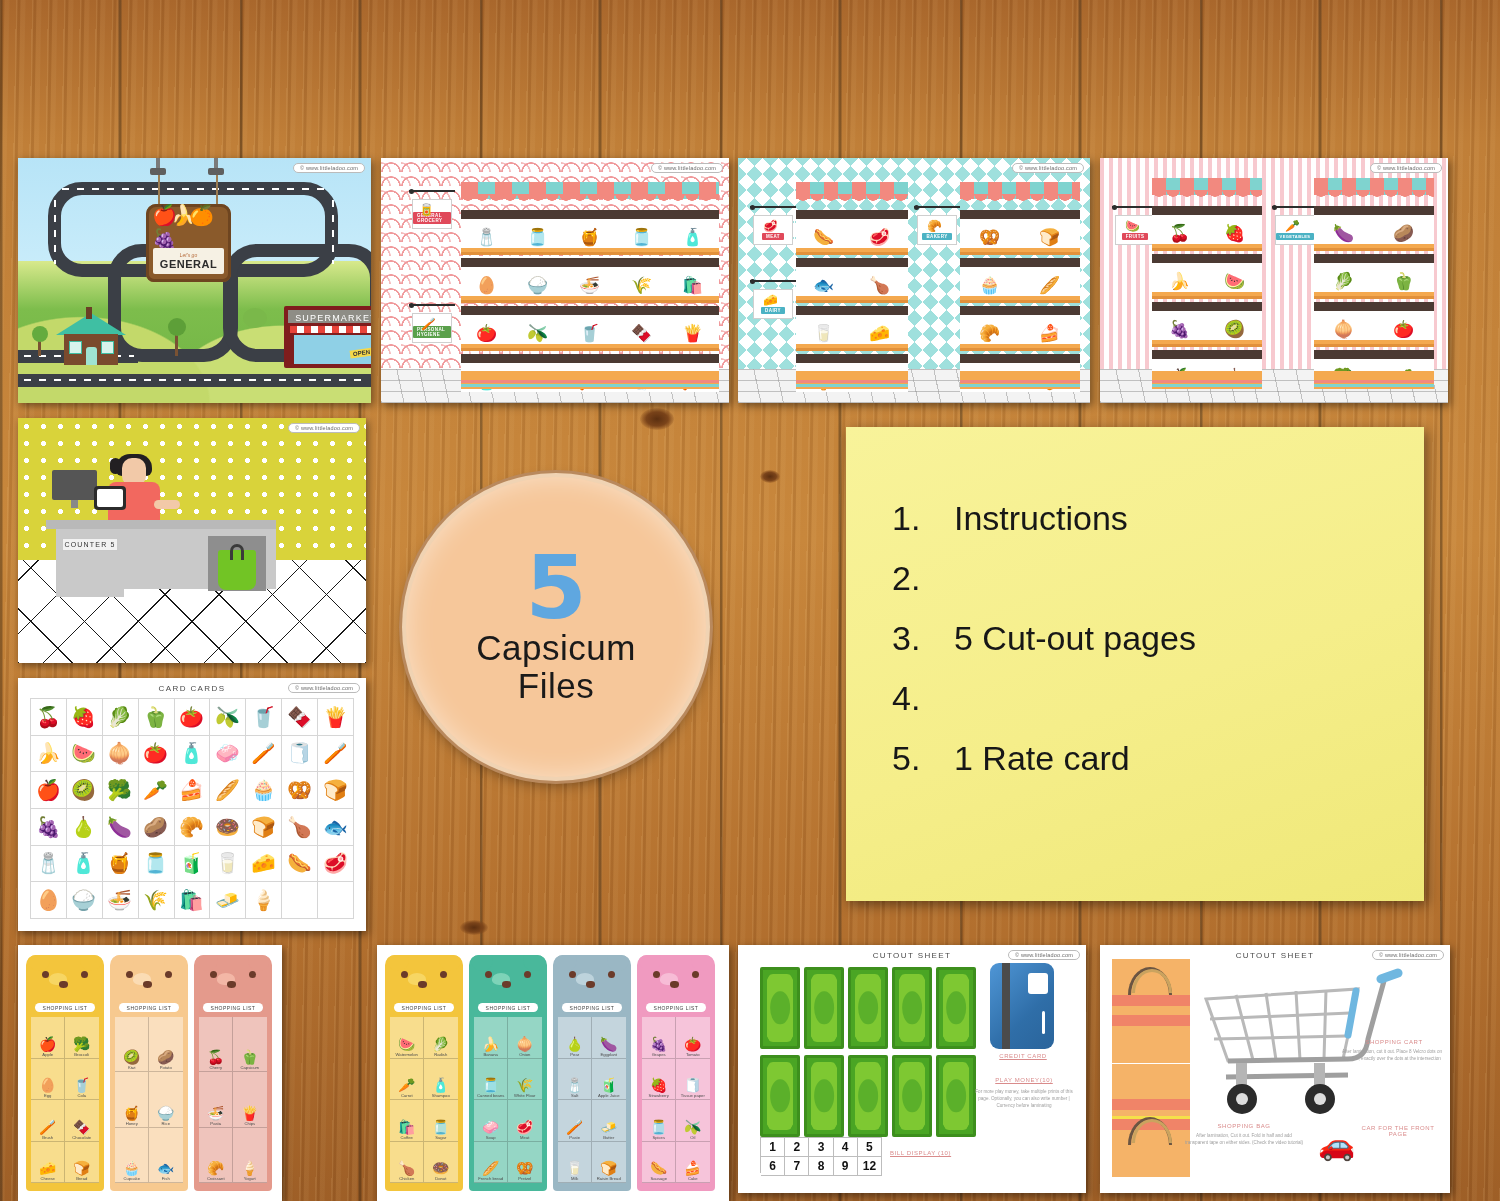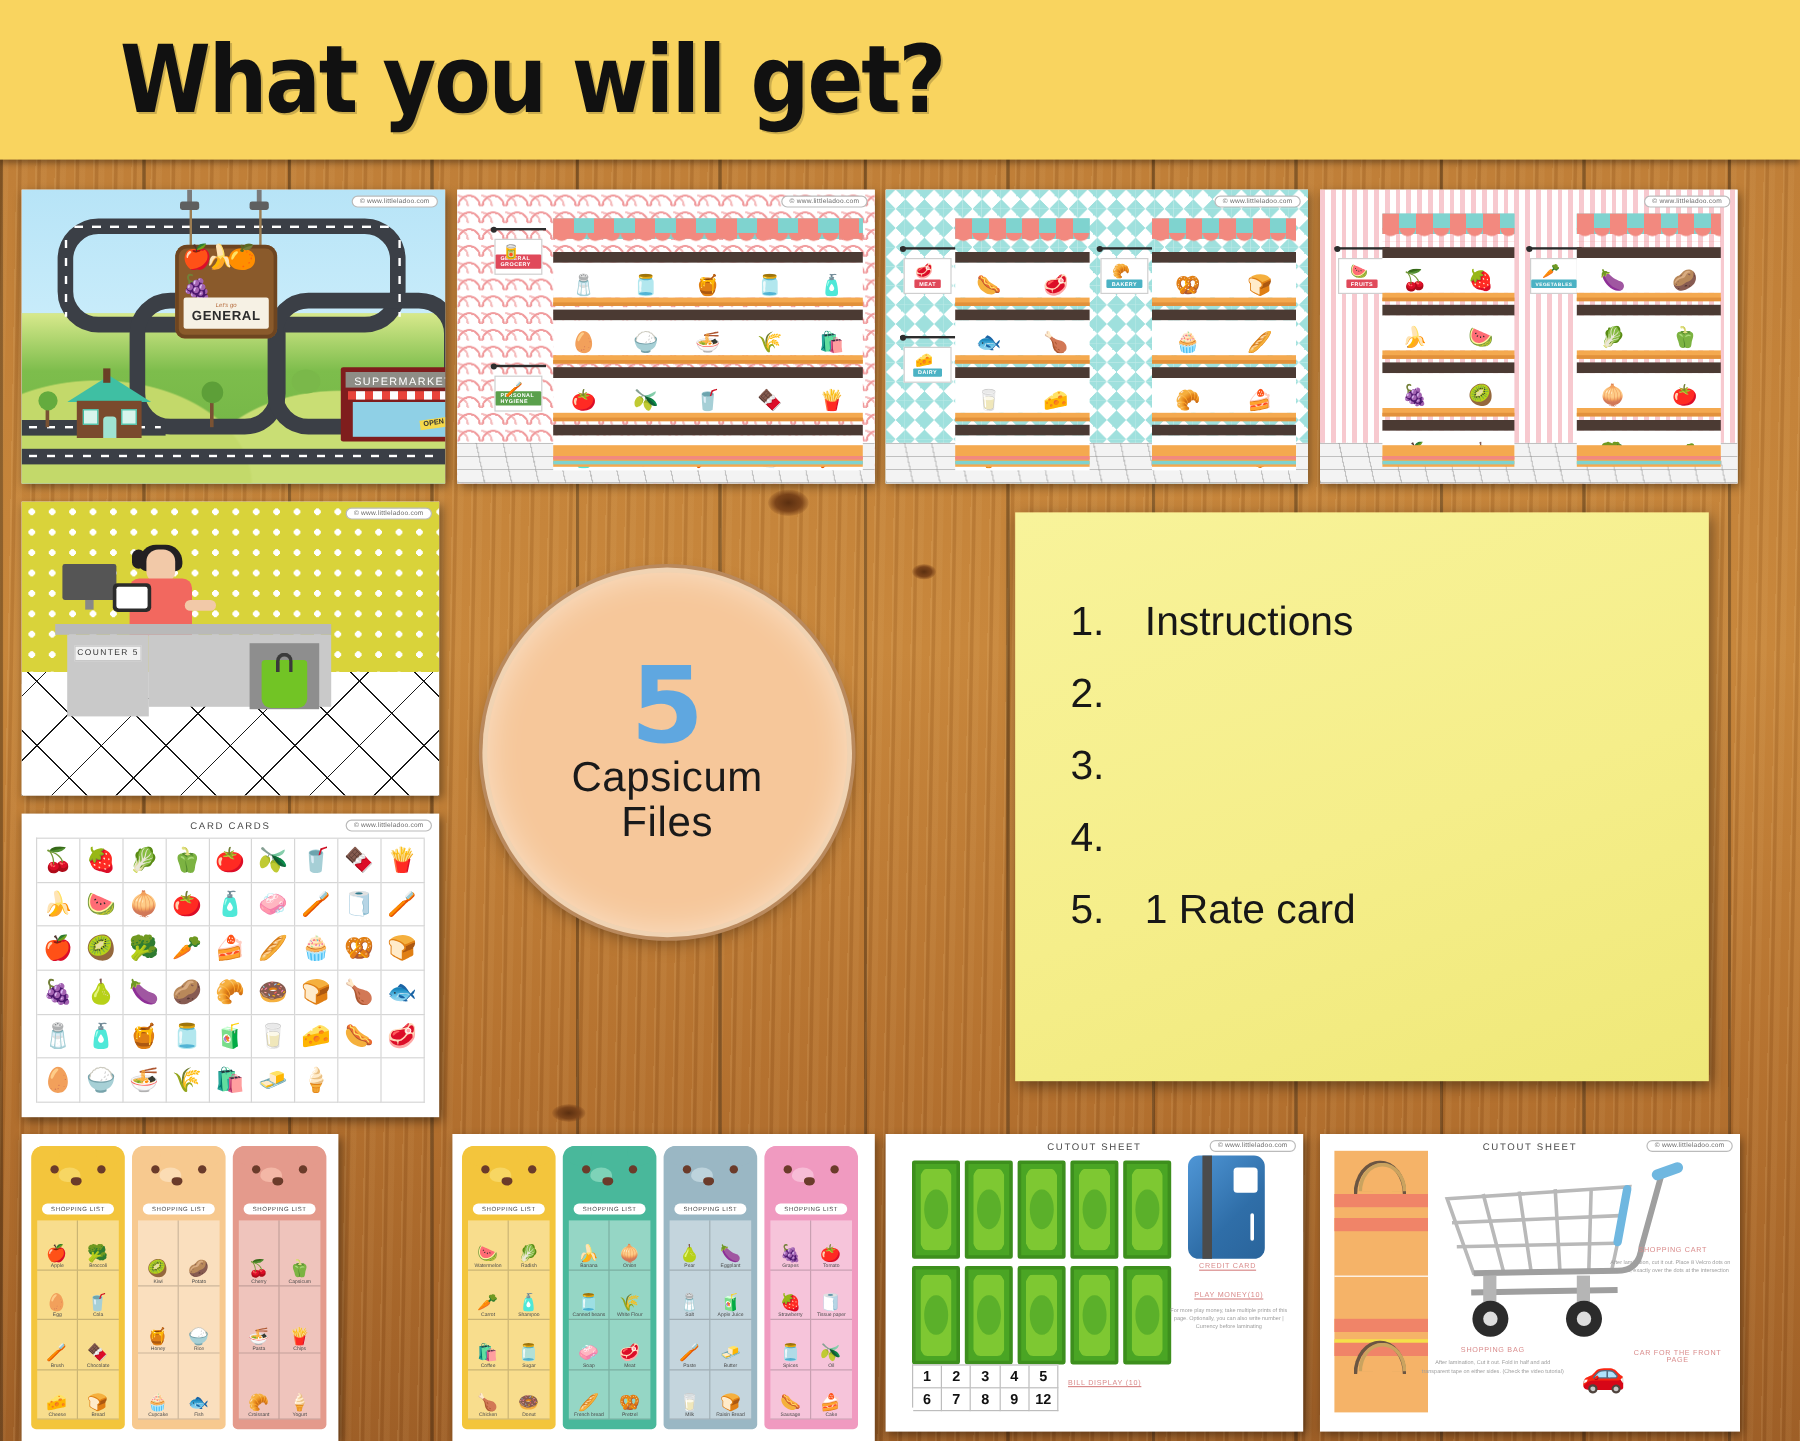--- a/index.html
+++ b/index.html
@@ -205,23 +205,20 @@
 <body>
 
 <div id="stage">
 
   <div class="wood"></div>
   <div class="knot" style="left:640px;top:408px;width:34px;height:22px;"></div>
   <div class="knot" style="left:905px;top:585px;width:26px;height:16px;"></div>
   <div class="knot" style="left:760px;top:470px;width:20px;height:13px;"></div>
   <div class="knot" style="left:460px;top:920px;width:28px;height:15px;"></div>
 
-  <div class="banner">
-    <h1>What you will get?</h1>
-  </div>
 
   <div class="card" style="left:18px;top:158px;width:353px;height:245px;">
     <div class="sky"></div>
     <div class="hills"></div>
 
     <div class="road-track" style="left:30px;top:24px;width:290px;height:95px;"></div>
     <div class="road-track" style="left:90px;top:86px;width:130px;height:118px;"></div>
     <div class="road-track" style="left:205px;top:86px;width:160px;height:118px;"></div>
     <div class="road-strip" style="left:0;top:192px;width:120px;height:13px;"></div>
     <div class="road-strip" style="left:0;top:216px;width:353px;height:13px;"></div>
@@ -1034,20 +1031,21 @@
     <ol id="noteList">
         <li>
           <span class="n">1.</span>
           <span>Instructions</span>
         </li>
         <li>
           <span class="n">2.</span>
         </li>
         <li>
           <span class="n">3.</span>
+          <span>5 Cut-out pages</span>
         </li>
         <li>
           <span class="n">4.</span>
         </li>
         <li>
           <span class="n">5.</span>
           <span>1 Rate card</span>
         </li>
       </ol>
   </div>

